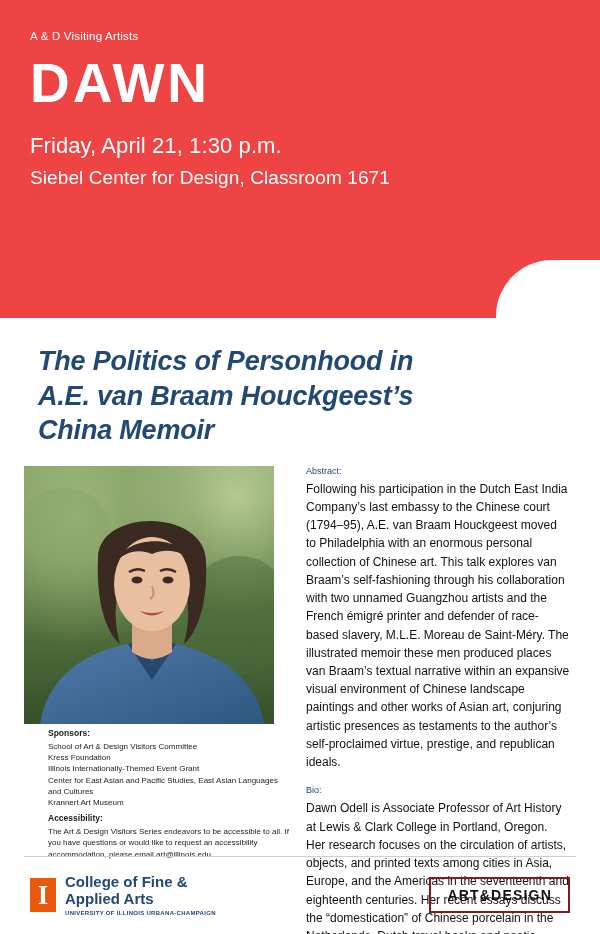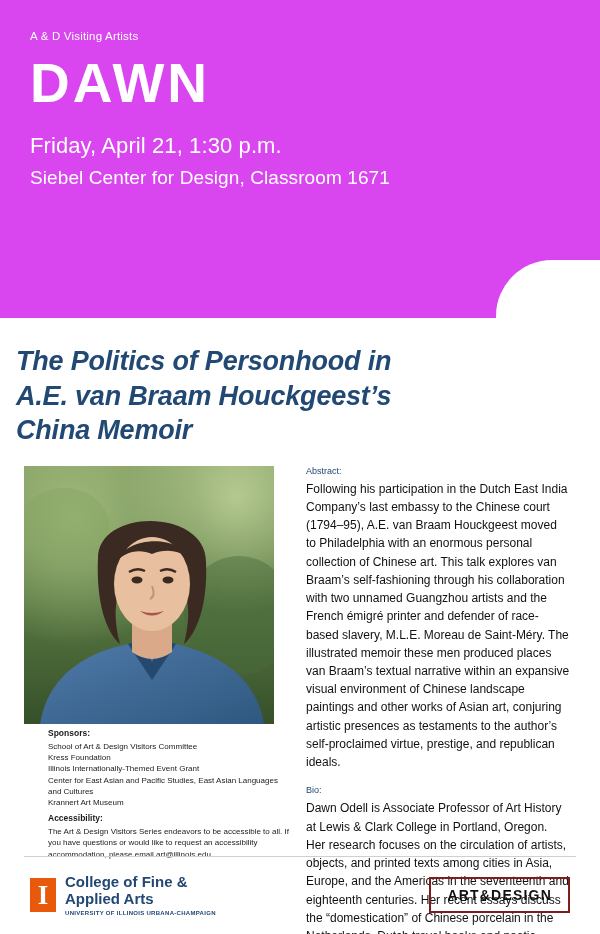--- a/index.html
+++ b/index.html
@@ -13,21 +13,21 @@
     font-family: "Liberation Sans", sans-serif;
     overflow: hidden;
     position: relative;
   }
 
   
   .header {
     position: relative;
     width: 600px;
     height: 318px;
-    background: #d946ef;
+    background: #ef4444;
     color: #ffffff;
     box-sizing: border-box;
     padding: 30px 30px 0 30px;
     overflow: hidden;
   }
   
   .header-notch {
     position: absolute;
     right: 0;
     bottom: 0;
@@ -66,21 +66,21 @@
   }
 
   
   .talk-title {
     color: #224874;
     font-size: 27px;
     font-style: italic;
     font-weight: 700;
     line-height: 1.28;
     margin: 26px 0 0 0;
-    padding: 0 16px;
+    padding: 0 38px;
     letter-spacing: -0.2px;
   }
   .talk-title span {
     display: block;
   }
 
   
   .body-wrap {
     display: flex;
     padding: 18px 30px 0 24px;

